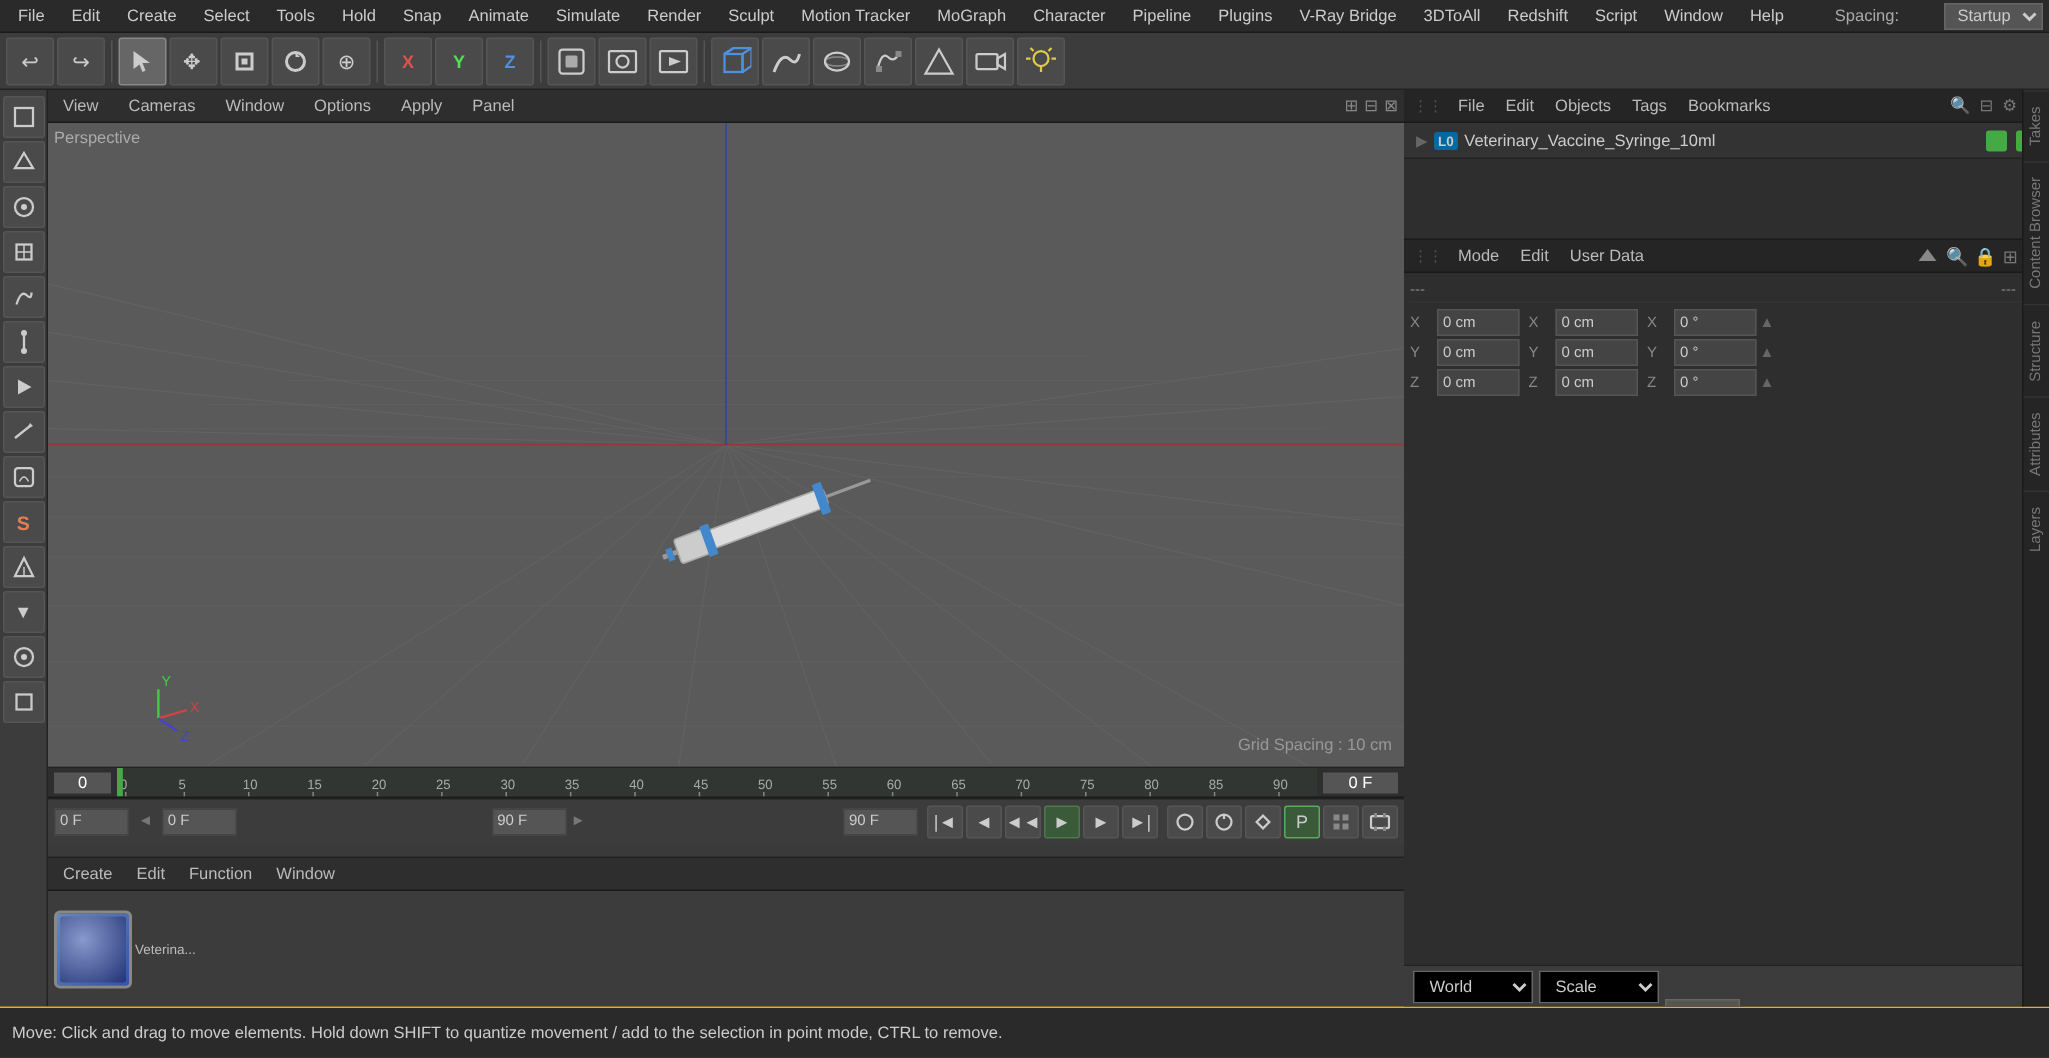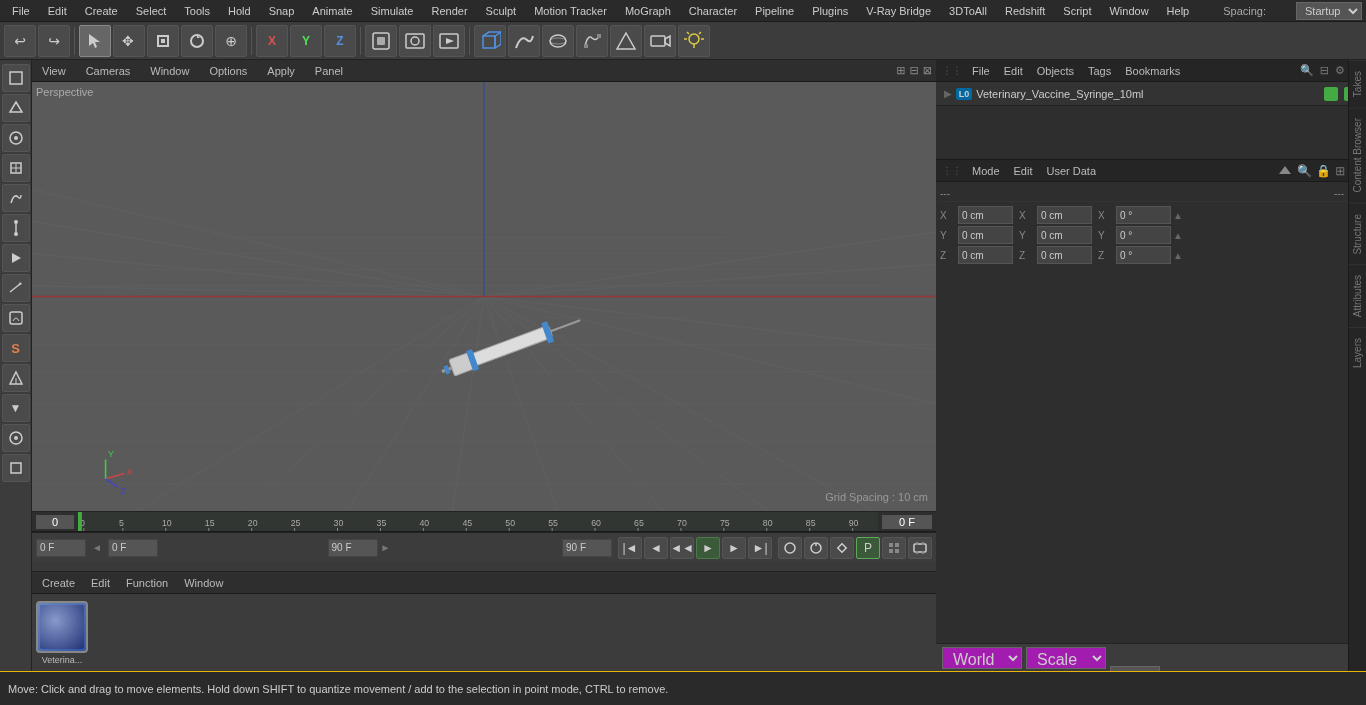--- a/index.html
+++ b/index.html
@@ -43,28 +43,28 @@
     .panel-header-btn { color: #bbb; cursor: pointer; font-size: 11px; padding: 2px 4px; }
     .panel-header-icons { margin-left: auto; display: flex; gap: 4px; }
     .obj-item { height: 24px; display: flex; align-items: center; padding: 0 8px; gap: 4px; background: #333; border-bottom: 1px solid #222; }
 
     
     .attr-manager { flex: 1; background: #2e2e2e; display: flex; flex-direction: column; }
     .attr-header { background: #252525; height: 22px; display: flex; align-items: center; padding: 0 6px; gap: 6px; border-bottom: 1px solid #1a1a1a; }
     .attr-header-btn { color: #bbb; cursor: pointer; font-size: 11px; padding: 2px 4px; }
     .attr-content { flex: 1; background: #2e2e2e; padding: 4px; }
     .bottom-dropdowns { display: flex; align-items: center; height: 28px; background: #3c3c3c; padding: 0 6px; gap: 4px; border-top: 1px solid #222; }
-    .dropdown { background: #a21caf; border: 1px solid #666; color: #ccc; font-size: 16px; padding: 2px 6px; height: 22px; min-width: 80px; cursor: pointer; }
+    .dropdown { background: #000000; border: 1px solid #666; color: #ccc; font-size: 11px; padding: 2px 6px; height: 22px; min-width: 80px; cursor: pointer; }
     .apply-btn { background: #555; border: 1px solid #666; color: #ccc; font-size: 11px; padding: 2px 10px; height: 22px; cursor: pointer; margin-top: 38px; }
 
     
     .material-bar { background: #3c3c3c; height: 100px; border-top: 1px solid #222; display: flex; flex-direction: column; flex-shrink: 0; }
     .mat-header { background: #2e2e2e; height: 22px; display: flex; align-items: center; padding: 0 6px; gap: 8px; border-bottom: 1px solid #1a1a1a; }
     .mat-content { flex: 1; display: flex; align-items: center; padding: 4px; gap: 4px; }
-    .mat-item { display: flex; flex-direction: column; align-items: center; gap: 2px; cursor: pointer; }
+    .mat-item { display: flex; flex-direction: row; align-items: center; gap: 2px; cursor: pointer; }
     .mat-name { font-size: 9px; color: #bbb; max-width: 55px; text-align: center; overflow: hidden; text-overflow: ellipsis; white-space: nowrap; }
 
     
     .status-bar { background: #2a2a2a; height: 34px; display: flex; align-items: center; padding: 0 8px; border-top: 1px solid #eab308; flex-shrink: 0; }
 
     
     .vp-grid { position: absolute; top: 0; left: 0; width: 100%; height: 100%; }
 
     
     .edge-tabs { position: absolute; right: 0; top: 0; width: 18px; height: 100%; background: #252525; display: flex; flex-direction: column; border-left: 1px solid #1a1a1a; z-index: 10; }

